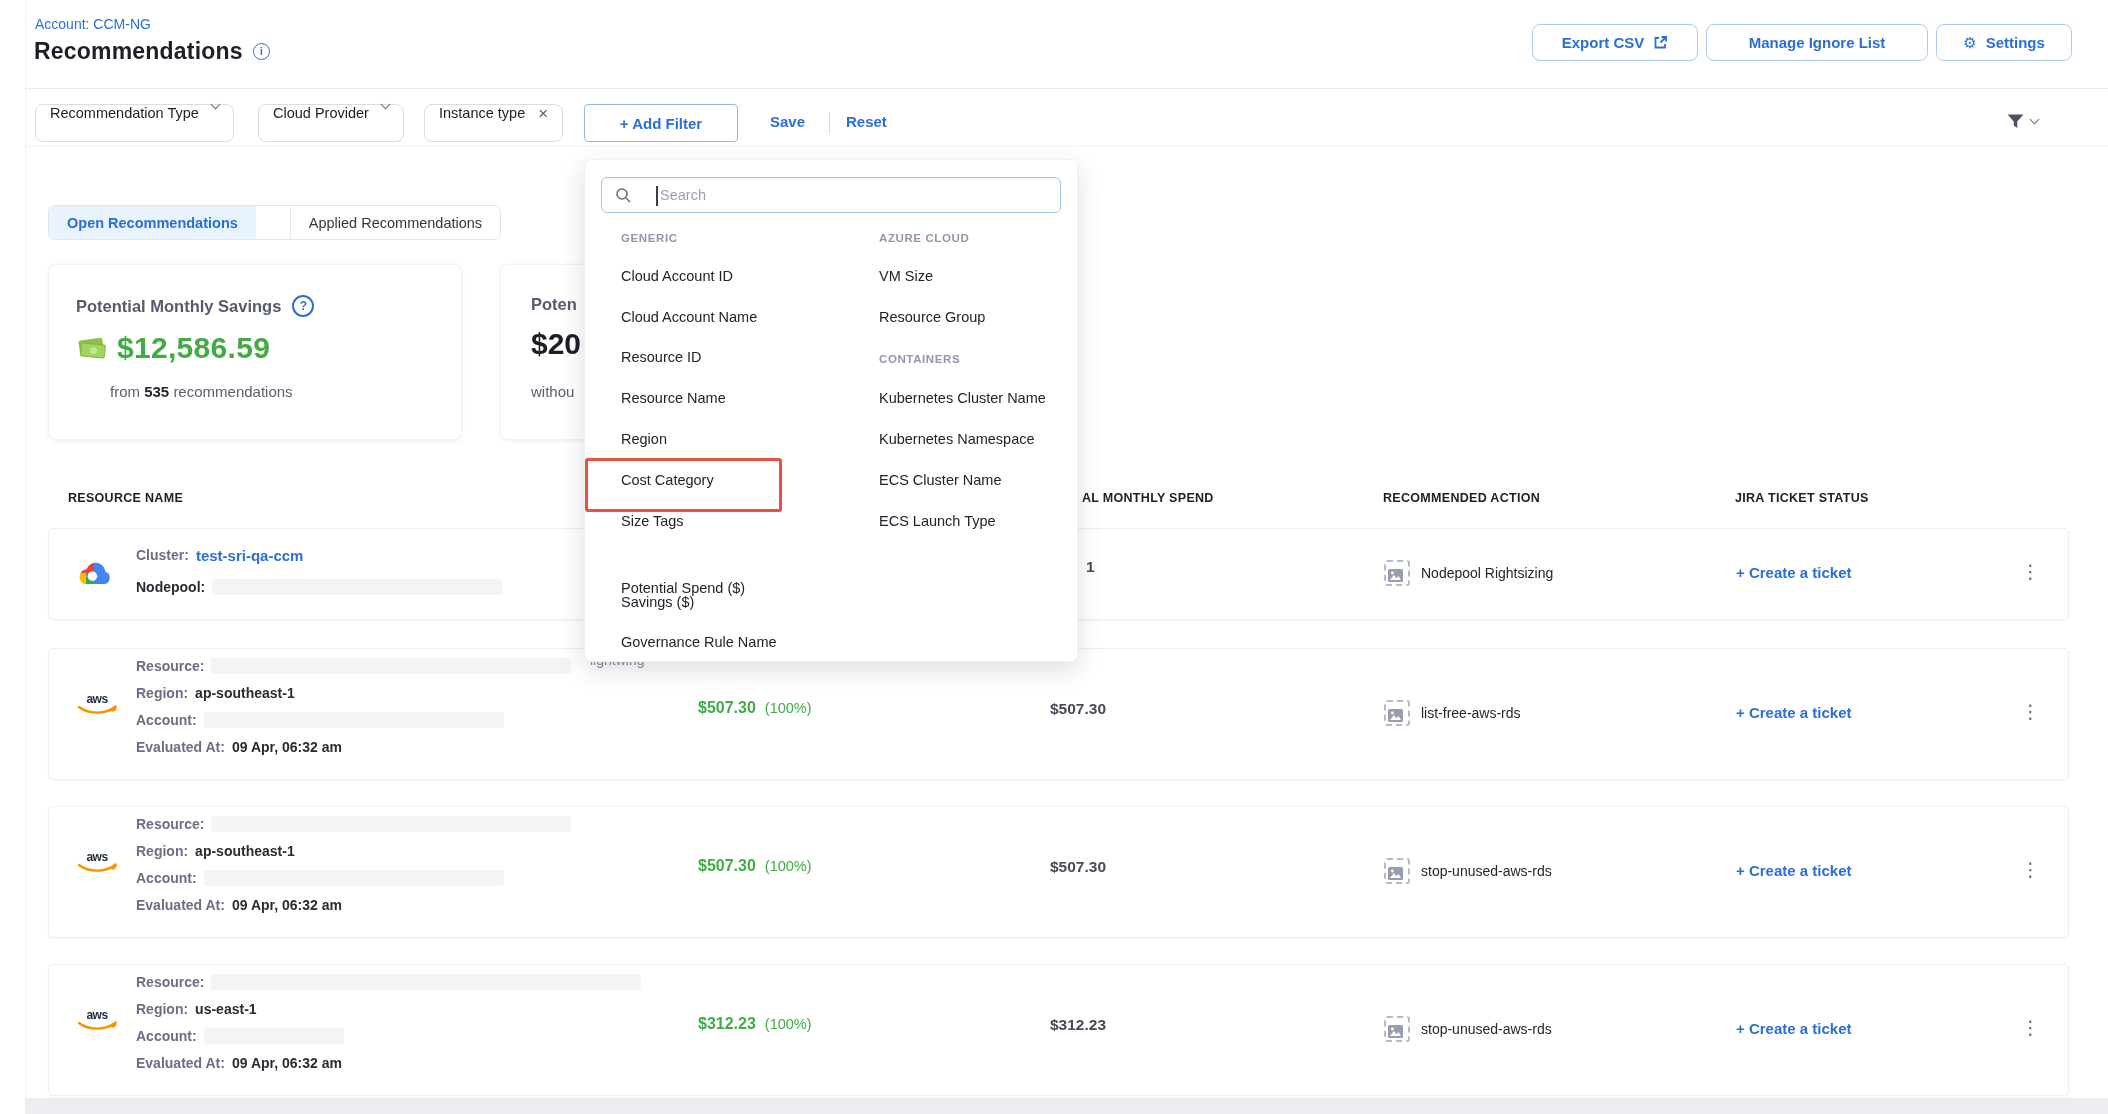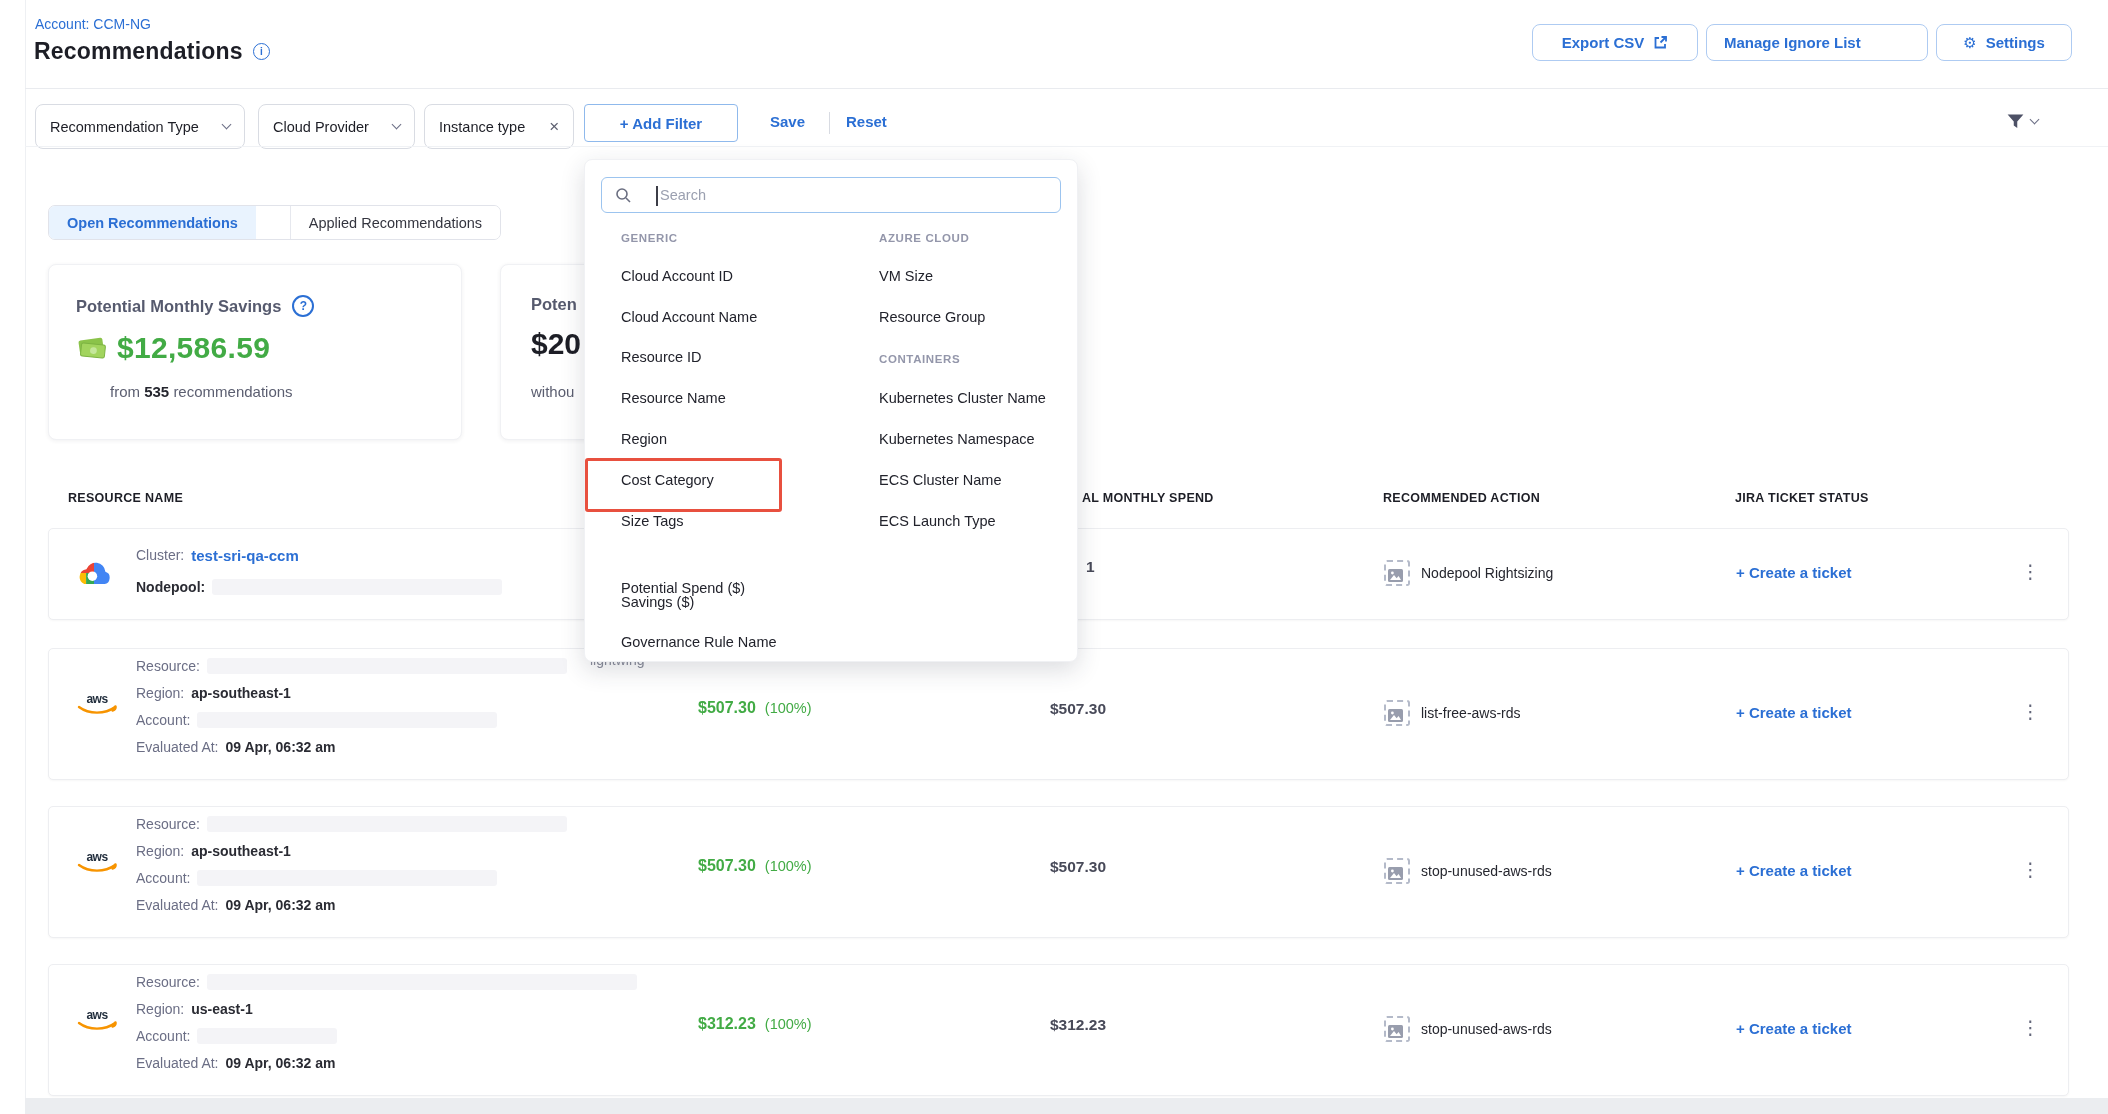--- a/index.html
+++ b/index.html
@@ -12,22 +12,22 @@
   .account-link { font-size:14px; color:#2b6fd4; }
   .page-title { font-size:23px; font-weight:700; color:#1d1e26; letter-spacing:.2px; }
   .info-badge { width:17px; height:17px; border:1.5px solid #2b6fd4; border-radius:50%;
     color:#2b6fd4; font-size:10px; font-weight:700; display:flex; align-items:center; justify-content:center; }
   .btn-outline { height:37px; border:1.5px solid #aecbf2; border-radius:8px; background:#fff;
     color:#2b6fd4; font-weight:700; font-size:15px; display:flex; align-items:center; gap:9px;
     padding:0 17px; cursor:pointer; white-space:nowrap; }
   .hdr-divider { height:1px; background:#e9ebef; }
 
   
-  .chip { height:45px; border:1px solid #d9dce3; border-radius:8px; background:#fff;
-    display:flex; align-items:center; gap:24px; padding:0 14px; font-size:14.5px; color:#1d1e26; }
+  .chip { height:38px; border:1px solid #d9dce3; border-radius:8px; background:#fff;
+    display:flex; gap:13px; padding:0 14px; font-size:14.5px; color:#1d1e26; }
   .chev { width:7px; height:7px; border-right:1.6px solid #6b6e85; border-bottom:1.6px solid #6b6e85;
     transform:rotate(45deg); margin-top:-4px; }
   .chip-x { font-size:17px; color:#5d6070; line-height:1; }
   .btn-addfilter { width:154px; height:38px; border:1.5px solid #8fb9ec; border-radius:4px; background:#fff;
     color:#2b6fd4; font-weight:700; font-size:15px; display:flex; align-items:center; justify-content:center; }
   .textlink { color:#2b6fd4; font-weight:700; font-size:15px; }
   .vdiv { width:1px; height:22px; background:#d8dbe2; }
 
   
   .tabs { display:flex; border:1px solid #e1e3ea; border-radius:7px; overflow:hidden; background:#fff; height:35px; }
@@ -57,21 +57,21 @@
   .caret { position:absolute; left:54px; top:8px; width:1.5px; height:20px; background:#3c3d47; }
   .dd-header { position:absolute; font-size:11.5px; font-weight:600; color:#9396aa; letter-spacing:.6px; }
   .dd-item { position:absolute; font-size:14.5px; color:#22232c; cursor:pointer; }
   .red-box { border:3px solid #e8503f; border-radius:3px; z-index:30; pointer-events:none; }
 
   
   .th { font-size:12.5px; font-weight:700; color:#1d1e26; letter-spacing:.3px; }
   .row-card { position:absolute; left:48px; width:2021px; background:#fff; border:1px solid #edeef1;
     border-radius:5px; box-shadow:0 1px 2px rgba(40,41,61,.04); }
   .t-line { position:absolute; display:flex; align-items:center; gap:7px; font-size:14px; height:20px; }
-  .t-label { color:#6b6e85; }
+  .t-label { color:#6b6e85;font-weight:bold; }
   .t-value { color:#2a2b33; font-weight:600; }
   .redact { display:inline-block; height:16px; background:#f4f4f7; border-radius:3px; }
   .cluster-link { color:#2b6fd4; font-weight:600; font-size:15px; }
   .savings { font-size:16px; font-weight:700; color:#42ab45; }
   .savings-pct { font-size:14.5px; color:#42ab45; font-weight:400; }
   .spend { font-size:15.5px; font-weight:700; color:#484a59; }
   .action-label { font-size:14px; color:#25262e; }
   .ticket-link { font-size:15px; font-weight:700; color:#2b6fd4; white-space:nowrap; }
   .kebab { font-family:"DejaVu Sans",sans-serif; font-size:19px; color:#63667a; line-height:1; letter-spacing:0; }
   .imgph { width:26px; height:26px; border:2px dashed #b4bac9; border-radius:3px; position:relative; }
@@ -97,21 +97,21 @@
     <span>Export CSV</span>
     <span style="display:flex;">
       <svg width="15" height="15" viewBox="0 0 15 15" fill="none" stroke="#2b6fd4" stroke-width="1.8">
         <path d="M6 3 H2.5 V12.5 H12 V9"></path>
           <path d="M8.5 2 H13 V6.5"></path>
           <path d="M13 2 L7.5 7.5"></path>
       </svg>
     </span>
   </button>
 
-  <button class="abs btn-outline" style="left:1706px; top:24px; width:222px; justify-content:flex-start;">
+  <button class="abs btn-outline" style="left:1706px; top:24px; width:222px; justify-content:center;">
     <span>Manage Ignore List</span>
   </button>
 
   <button class="abs btn-outline" style="left:1936px; top:24px; width:136px; justify-content:center;">
     <span style="font-family:'DejaVu Sans',sans-serif; font-size:15px;">⚙</span>
     <span>Settings</span>
   </button>
 
   <div class="abs hdr-divider" style="left:25px; top:88px; width:2083px;"></div>
 

